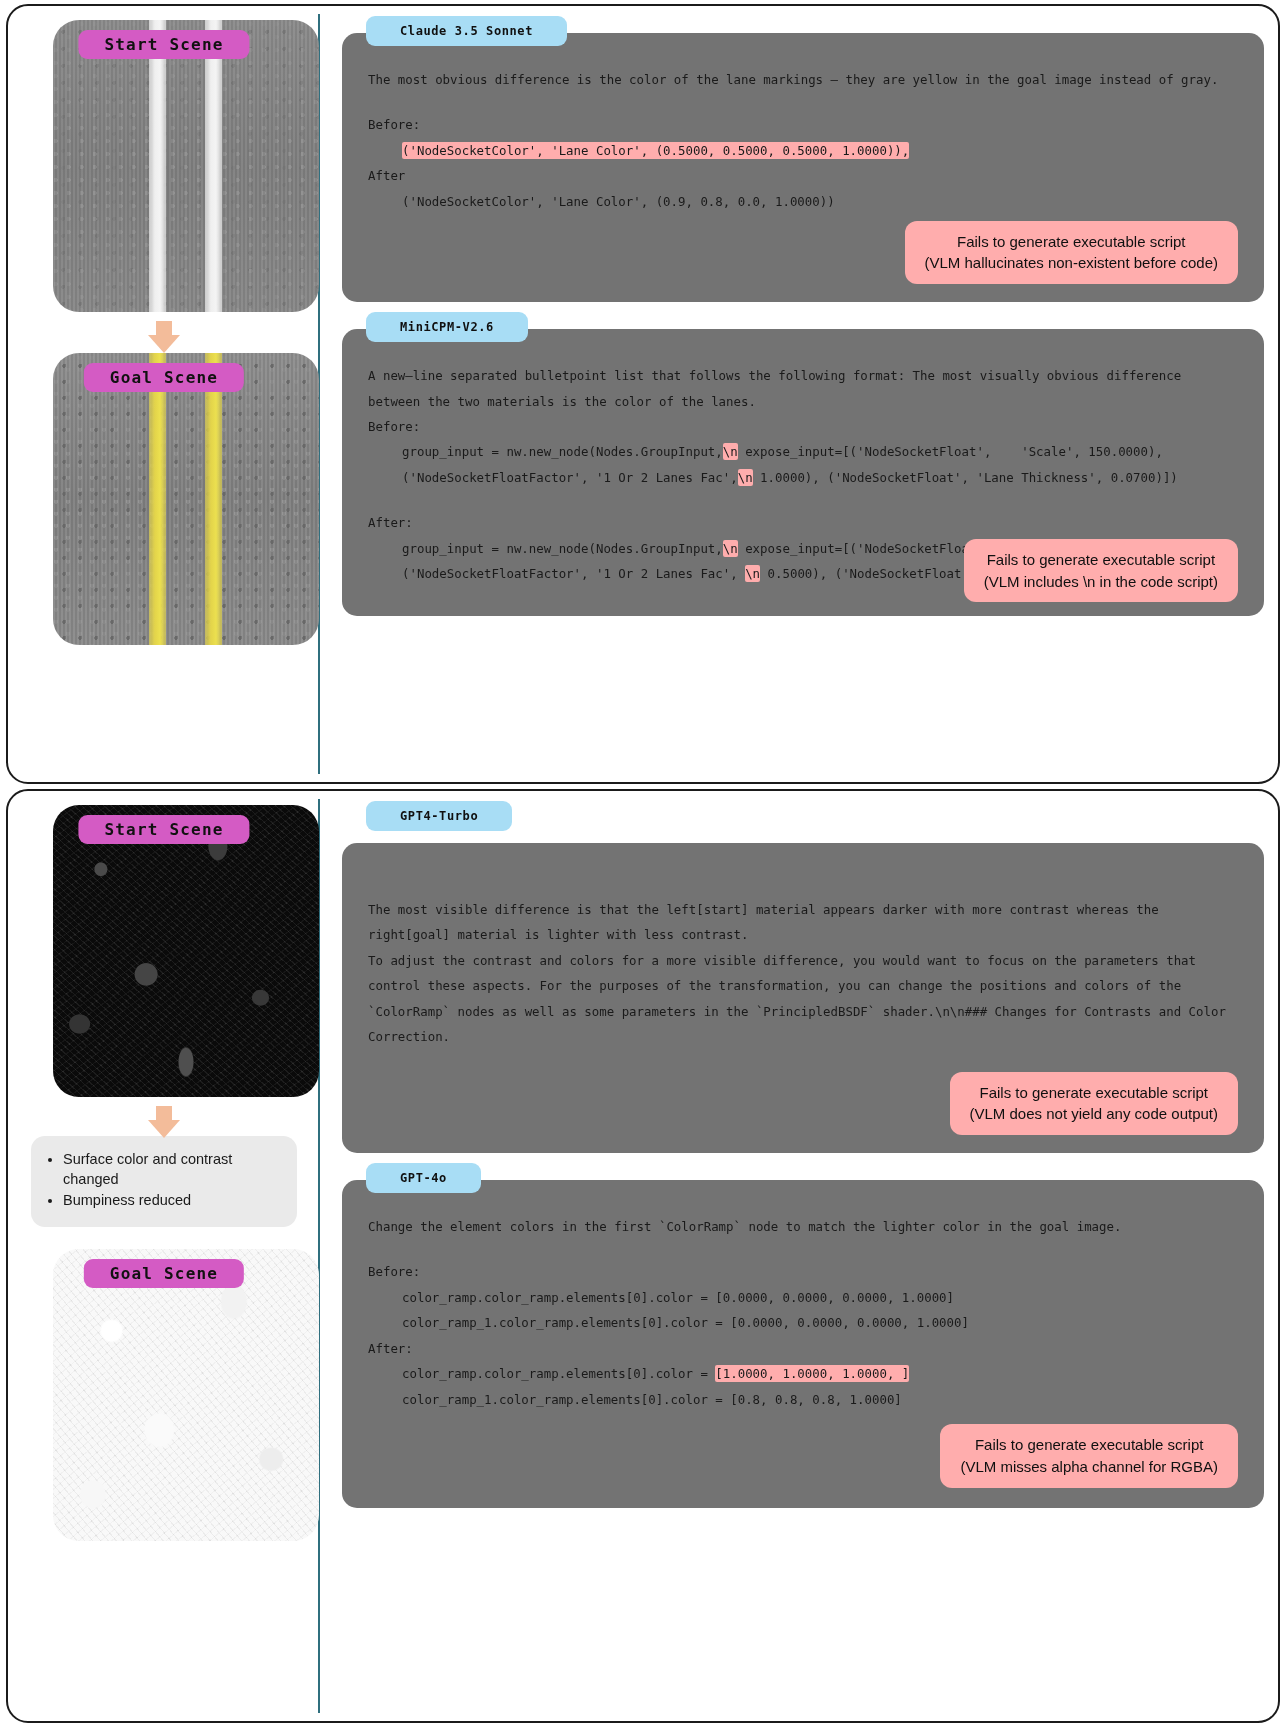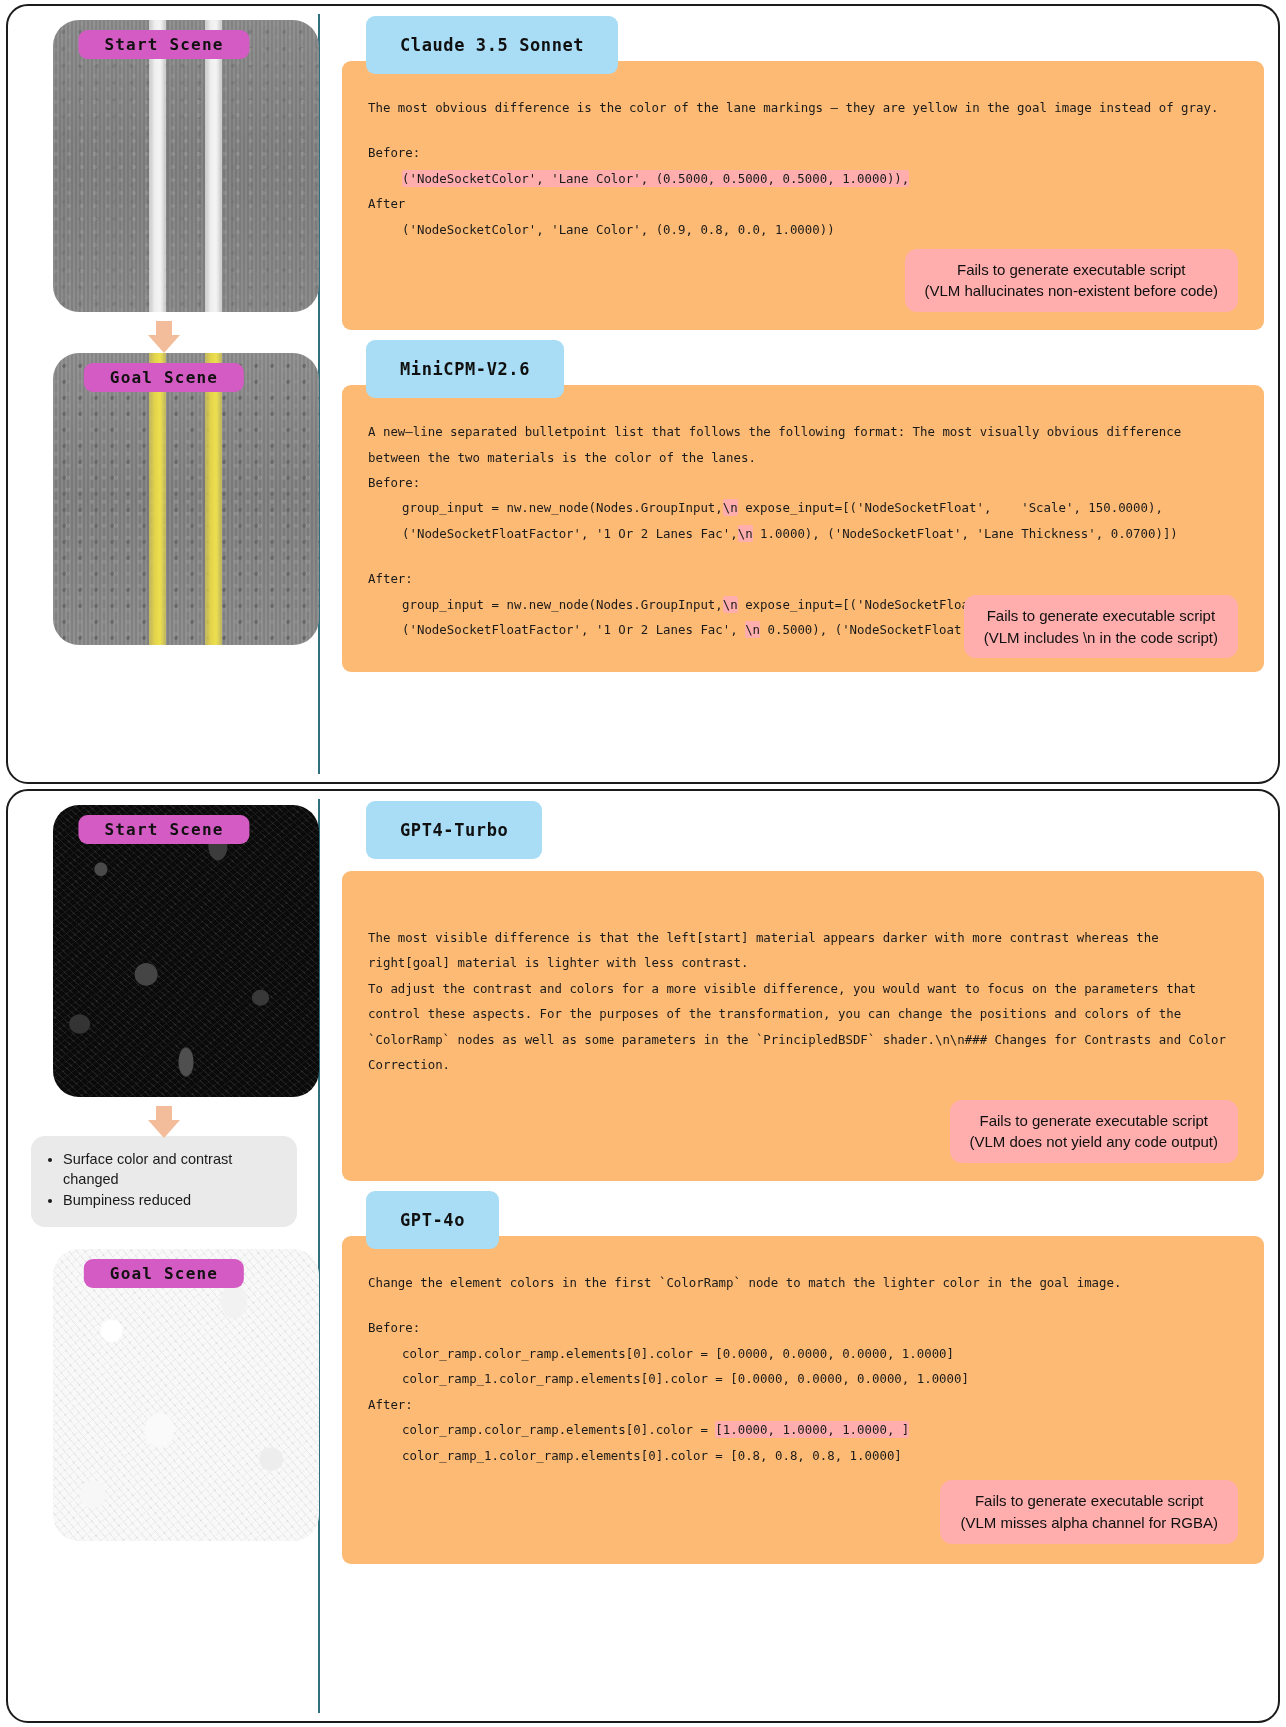--- a/index.html
+++ b/index.html
@@ -192,32 +192,32 @@
 
   .model-pill {
     position: relative;
     z-index: 4;
     display: inline-block;
     margin-left: 24px;
     background: #a8ddf5;
     color: #101010;
     font-family: "DejaVu Sans Mono", monospace;
     font-weight: bold;
-    font-size: 17px;
+    font-size: 12px;
     letter-spacing: 0.6px;
-    padding: 19px 34px;
+    padding: 8px 34px;
     border-radius: 9px;
     white-space: nowrap;
   }
 
   .model-card {
     position: relative;
     margin-top: -13px;
-    background: #fdba74;
-    border-radius: 9px;
+    background: #737373;
+    border-radius: 15px;
     padding: 34px 26px 22px 26px;
     min-height: 60px;
   }
 
   .mono {
     font-family: "DejaVu Sans Mono", monospace;
     font-size: 12.4px;
     line-height: 2.05;
     color: #1a1a1a;
     white-space: pre-wrap;

